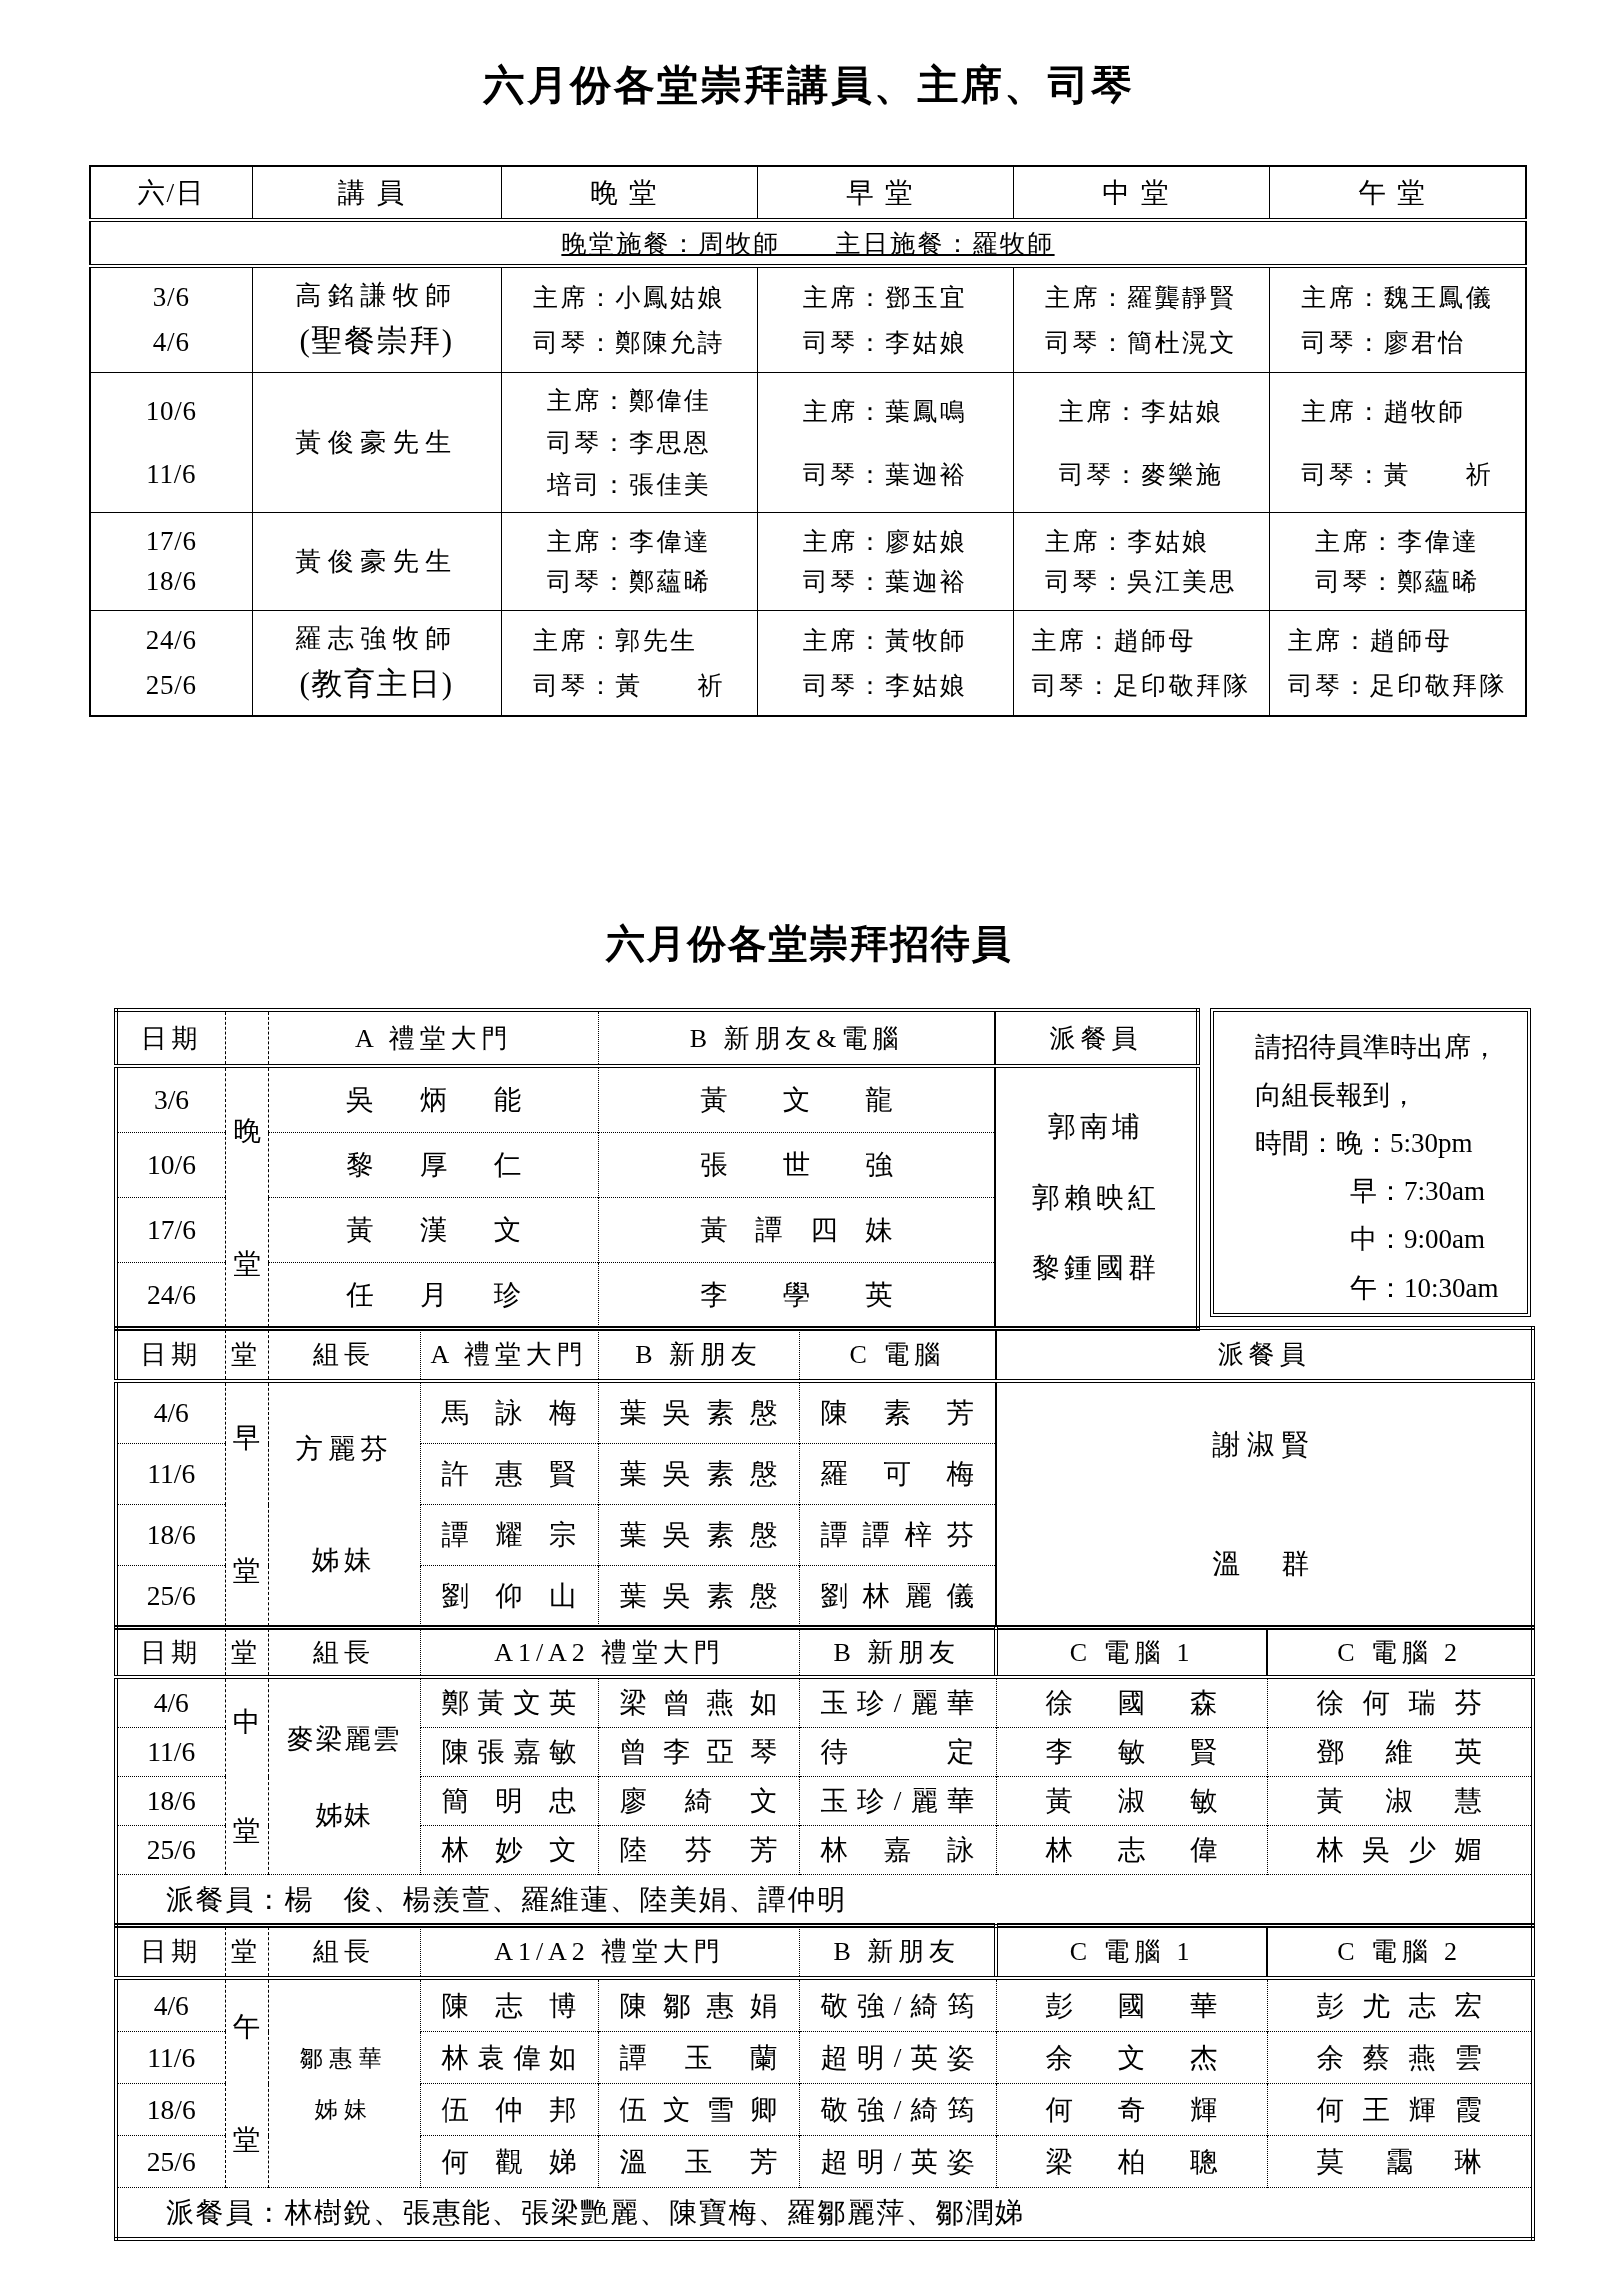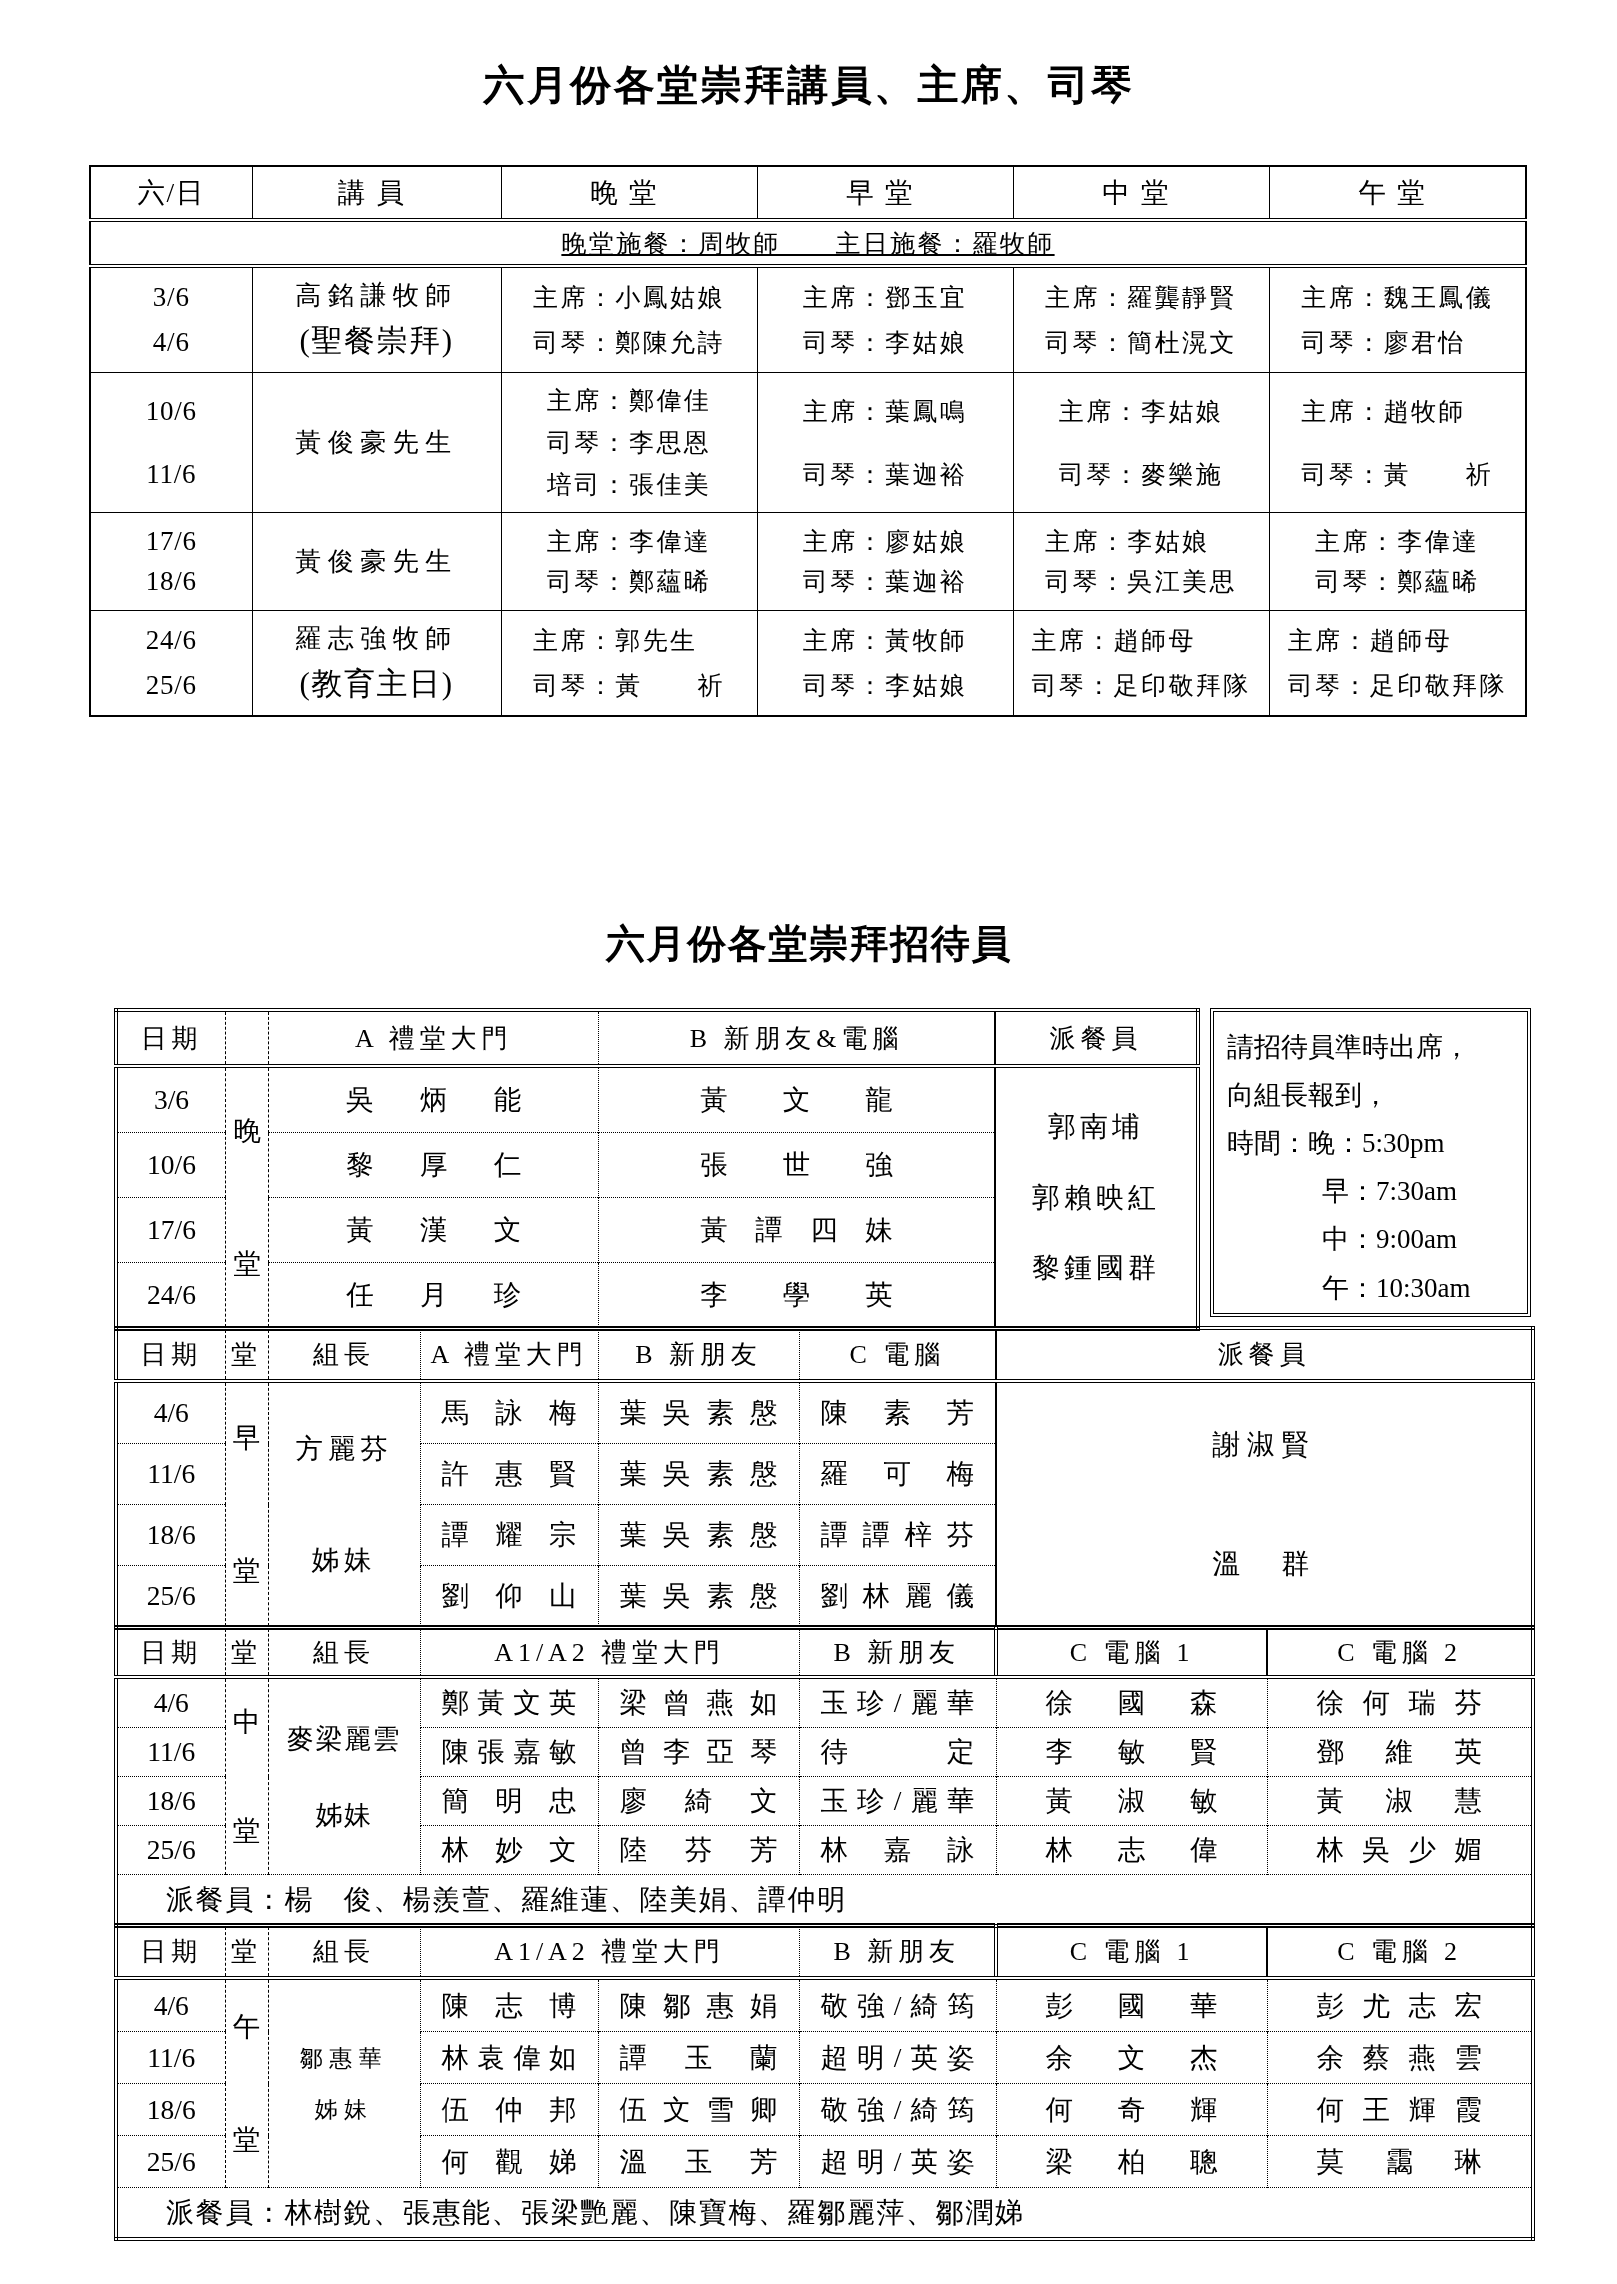--- a/index.html
+++ b/index.html
@@ -43,21 +43,21 @@
   .jn{text-align:justify;text-align-last:justify;}
   .pw{padding:0 77px;}   .pw2{padding:0 101px;}
   .pm{padding:0 21px;}   .pc{padding:0 49px;}
   .vblock{display:flex;flex-direction:column;align-items:center;justify-content:center;}
   table.ta{width:1086px;}
   .ta tr.hr2 td{height:50px;} .ta tr.br td{height:62px;}
   .ta .tangB{height:243px;gap:97px;font-size:27.5px;}
   .ta .srv{height:243px;justify-content:space-evenly;font-size:28px;letter-spacing:4px;}
   #notice{position:absolute;left:1096px;top:0;width:321px;height:309px;box-sizing:border-box;
           border:4.9px double #000;padding:11.3px 8px 0 13px;font-size:27px;line-height:1.78;}
-  #notice .nl{white-space:nowrap;}
+  #notice .nl{white-space:nowrap;margin-left:28px;}
   #notice .ind{padding-left:95px;}
   table.tb{width:1417px;margin-top:-4.9px;}
   .tb tr.hr2 td{height:47px;} .tb tr.br td{height:58px;}
   .tb .tangB{height:226px;gap:97px;}
   .tb .ldr{height:226px;gap:75px;font-size:27.5px;letter-spacing:4.9px;}
   .tb .srv{height:226px;gap:81px;font-size:28px;letter-spacing:6.5px;}
   table.tc{width:1417px;margin-top:-4.9px;}
   .tc tr.hr2 td{height:44px;} .tc tr.br td{height:46px;}
   .tc .tangB{height:178px;gap:73px;}
   .tc .ldr{height:178px;gap:40px;font-size:27px;letter-spacing:1.6px;}

